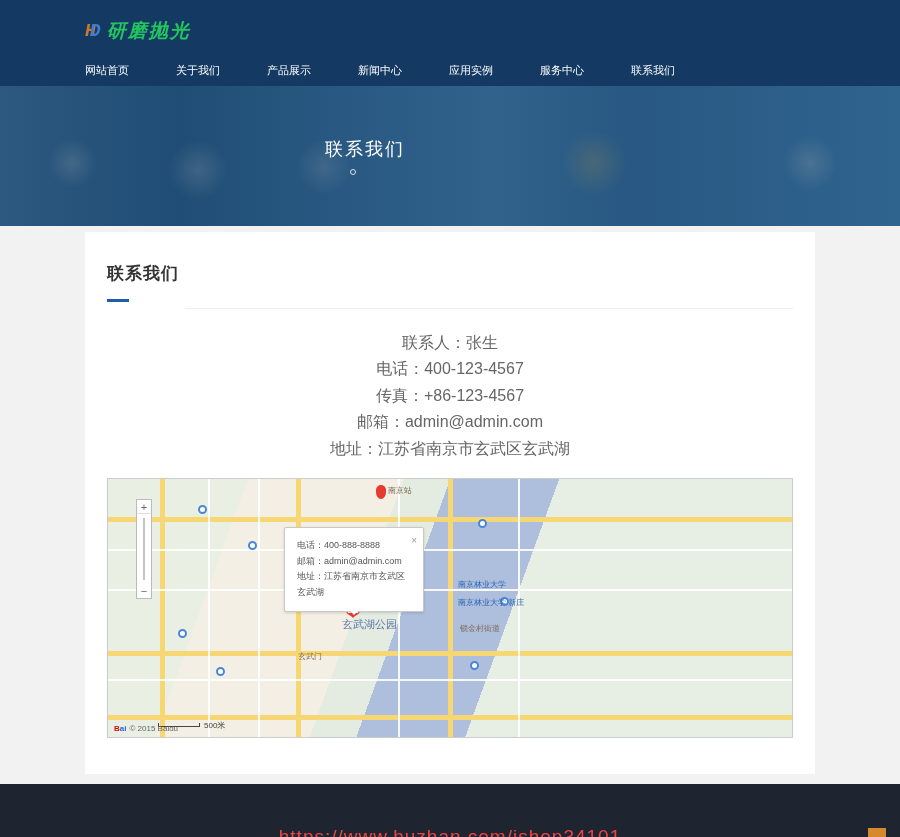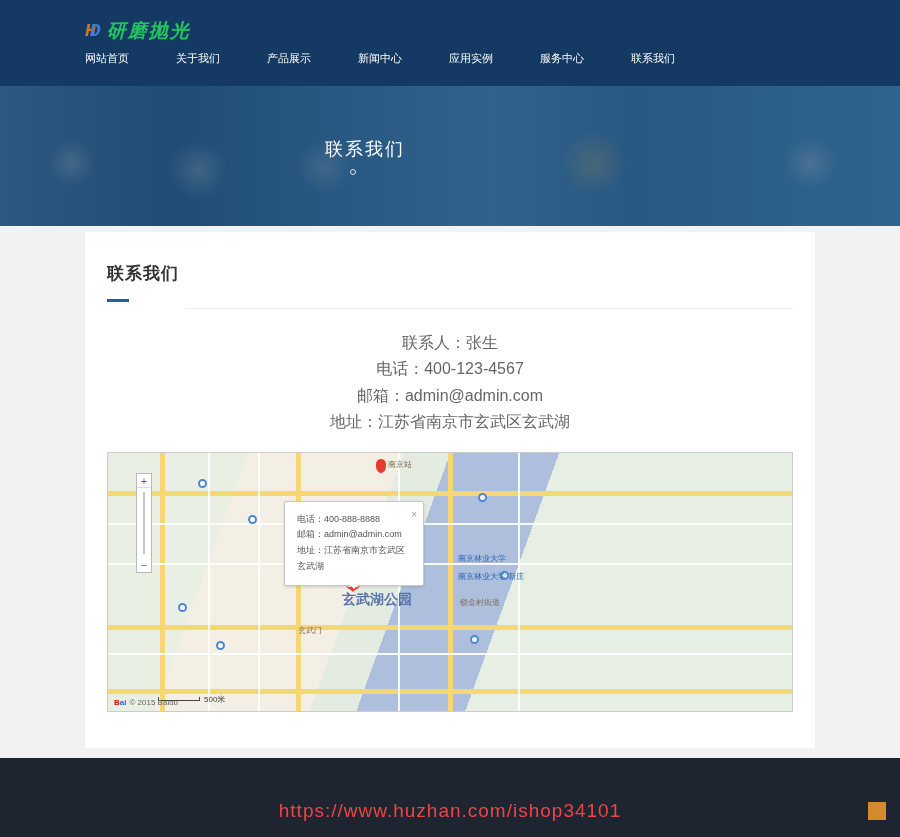--- a/index.html
+++ b/index.html
@@ -6,21 +6,21 @@
   body { font-family: "Microsoft YaHei", Arial, sans-serif; background: #f2f2f2; width: 900px; }
 
   
   .header { background: #143a63; height: 86px; position: relative; font-family: Liberation Mono, monospace; }
   .header-inner { width: 730px; margin: 0 auto; position: relative; height: 100%; }
   .logo { display: flex; align-items: center; padding-top: 18px; }
   .logo-icon { font-size: 18px; }
   .logo-icon .l1 { color:#d07a1e; font-weight:bold; font-style:italic;}
   .logo-icon .l2 { color:#3d7bd6; font-weight:bold; font-style:italic; margin-left:-6px;}
   .logo-text { color: #22c55e; font-size: 19px; font-weight: bold; letter-spacing: 2px; margin-left: 6px; font-style: italic;}
-  .nav { position: absolute; bottom: 20px; left: 0; right: 0; display: flex; }
+  .nav { position: absolute; bottom: 8px; left: 0; right: 0; display: flex; }
   .nav-item { color: #fff; font-size: 11px; margin-right: 47px; cursor: pointer; white-space: nowrap; }
   .nav-item:last-child { margin-right: 0; }
 
   
   .hero { height: 140px; background: linear-gradient(90deg,#2d587f 0%, #1f4d75 20%, #2a5a83 40%, #30628b 55%, #285883 70%, #2f648e 100%); position: relative; overflow: hidden; display:flex; align-items:center;}
   .hero::before{content:"";position:absolute;inset:0;background:
      radial-gradient(circle 40px at 8% 55%, rgba(120,140,160,.35), transparent 60%),
      radial-gradient(circle 50px at 22% 60%, rgba(120,140,160,.35), transparent 60%),
      radial-gradient(circle 45px at 36% 58%, rgba(120,140,160,.3), transparent 60%),
      radial-gradient(circle 55px at 66% 55%, rgba(160,140,80,.25), transparent 60%),
@@ -43,21 +43,21 @@
   
   .road-h{position:absolute;left:0;right:0;height:5px;background:#f7d774;}
   .road-v{position:absolute;top:0;bottom:0;width:5px;background:#f7d774;}
   .road-w{position:absolute;left:0;right:0;height:2px;background:rgba(255,255,255,.9);}
   .road-wv{position:absolute;top:0;bottom:0;width:2px;background:rgba(255,255,255,.9);}
   
   .mlabel{position:absolute;font-size:8px;color:#7b6a55;white-space:nowrap;}
   .mgreen{position:absolute;font-size:8px;color:#2e8a3a;white-space:nowrap;}
   .mblue{position:absolute;font-size:8px;color:#2a65b4;white-space:nowrap;}
   .poi{position:absolute;width:9px;height:9px;border-radius:50%;background:#fff;border:2px solid #4a86d6;}
-  .lake-label{position:absolute;font-size:14px;color:#5a76a8;font-weight:bold;}
+  .lake-label{position:absolute;font-size:11px;color:#5a76a8;font-weight:normal;}
   
   .zoom{position:absolute;left:28px;top:6px;width:16px;background:#fff;border:1px solid #bbb;font-size:11px;line-height:14px;text-align:center;color:#666;}
   .zoom .btn{height:14px;cursor:pointer;border-bottom:1px solid #ddd;}
   .zoom .track{height:70px;background:linear-gradient(#fff,#fff);position:relative;}
   .zoom .track::before{content:"";position:absolute;left:50%;top:4px;bottom:4px;width:2px;background:#c5c5c5;transform:translateX(-50%);}
   
   .marker{position:absolute;width:14px;height:14px;background:#e63b2e;border:2px solid #fff;border-radius:50%;box-shadow:0 0 0 1px #e63b2e;}
   .marker::after{content:"";position:absolute;left:50%;top:100%;transform:translateX(-50%);border:5px solid transparent;border-top-color:#e63b2e;}
   
   .popup{position:absolute;background:#fff;border:1px solid #c9c9c9;border-radius:2px;padding:10px 12px 10px 12px;font-size:9px;color:#555;line-height:1.75;box-shadow:0 1px 3px rgba(0,0,0,.15);}
@@ -107,20 +107,21 @@
 
 <div class="content-wrap">
   <div class="card">
     <div class="section-title">联系我们</div>
     <span class="title-underline"></span>
     <div class="title-line"></div>
 
     <div class="contact-lines">
       <div>联系人：张生</div>
       <div>电话：400-123-4567</div>
+      <div>传真：+86-123-4567</div>
       <div>邮箱：admin@admin.com</div>
       <div>地址：江苏省南京市玄武区玄武湖</div>
     </div>
 
     <div class="map">
 
       <div class="road-h" style="top:38px"></div>
       <div class="road-h" style="top:172px"></div>
       <div class="road-h" style="top:236px"></div>
       <div class="road-v" style="left:52px"></div>

